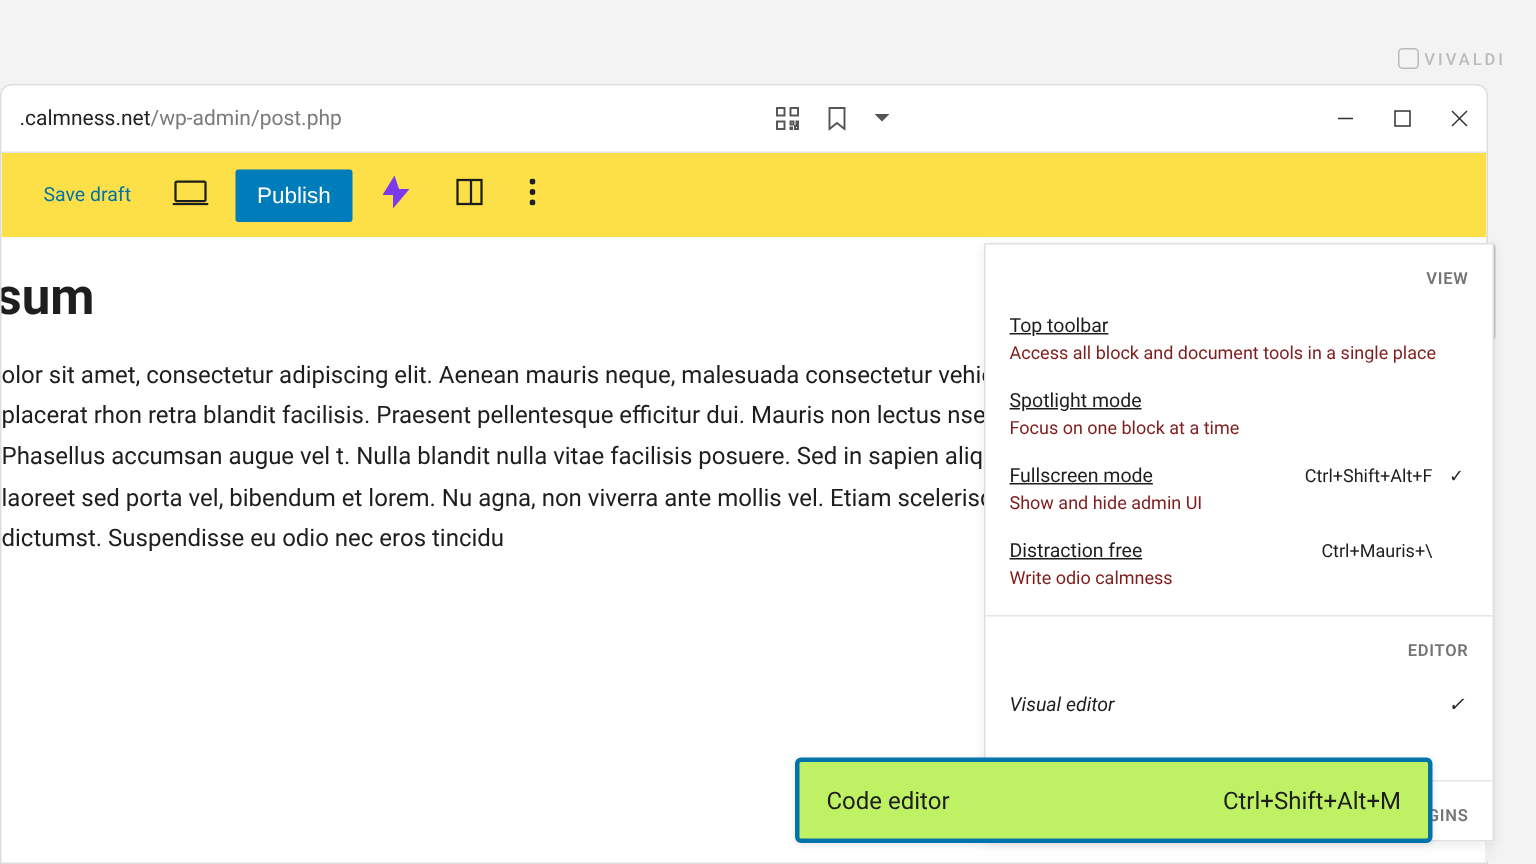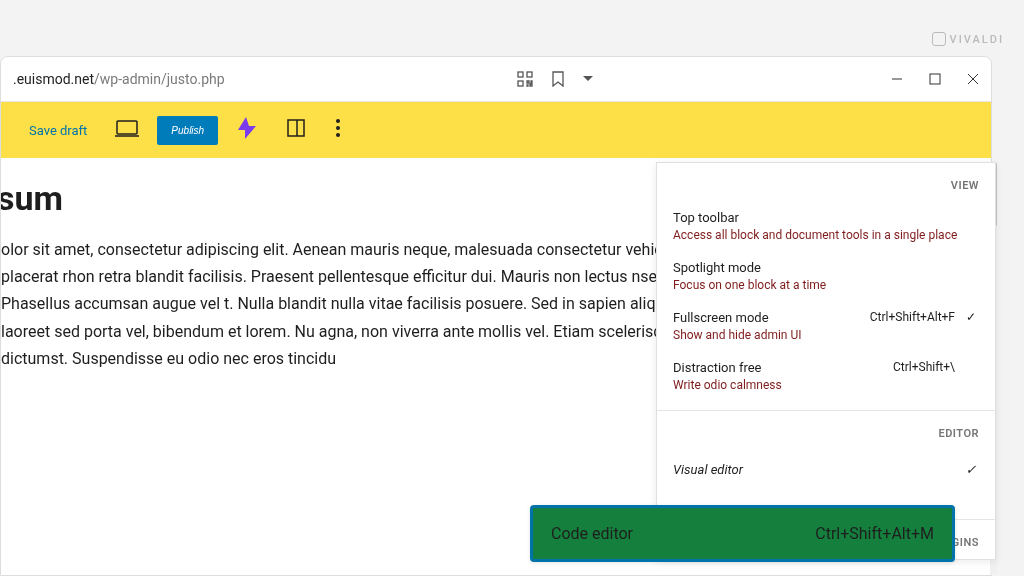--- a/index.html
+++ b/index.html
@@ -88,24 +88,23 @@
     }
     .device-icon {
       padding: 6px 8px;
       color: #1e1e1e;
     }
     .publish-btn {
       background: #007cba;
       color: #fff;
       border: none;
       padding: 9px 14px;
-      font-size: 10px;
+      font-size: 15px;
       border-radius: 2px;
       cursor: pointer;
-      font-style: italic;
     }
     .jetpack-icon {
       color: #7c3aed;
       padding: 6px 10px;
     }
     .panel-icon {
       padding: 6px 10px;
       color: #1e1e1e;
     }
     .more-icon {
@@ -149,20 +148,21 @@
       text-align: right;
     }
     .menu-item {
       padding: 8px 16px 10px;
       position: relative;
     }
     .menu-item-title {
       color: #1e1e1e;
       font-size: 13px;
       margin-bottom: 3px;
+      text-decoration: underline;
     }
     .menu-item-desc {
       color: #7f1d1d;
       font-size: 12px;
     }
     .menu-item.with-shortcut {
       display: flex;
       justify-content: space-between;
       align-items: flex-start;
       gap: 40px;
@@ -190,21 +190,21 @@
       align-items: center;
       font-size: 13px;
       color: #1e1e1e;
       font-style: italic;
     }
     .code-editor-highlight {
       position: absolute;
       bottom: 14px;
       left: 530px;
       width: 425px;
-      background: #15803d;
+      background: #bef264;
       border: 3px solid #0073aa;
       border-radius: 4px;
       padding: 16px 18px;
       display: flex;
       justify-content: space-between;
       align-items: center;
       font-size: 16px;
       color: #1e1e1e;
       z-index: 200;
       box-shadow: 0 1px 4px rgba(0,0,0,0.1);
@@ -227,21 +227,21 @@
 </head>
 <body>
 
 <div class="vivaldi-brand">
   <span>VIVALDI</span>
 </div>
 
 <div class="browser-window">
   <div class="tab-bar">
     <div class="url-text">
-      <span class="dark">.euismod.net</span><span>/wp-admin/justo.php</span>
+      <span class="dark">.calmness.net</span><span>/wp-admin/post.php</span>
     </div>
     <div class="tab-right">
       <span class="tab-icon">
         <svg width="16" height="16" viewBox="0 0 16 16" fill="none" stroke="#555" stroke-width="1.3">
             <rect x="1" y="1" width="5" height="5"></rect>
             <rect x="10" y="1" width="5" height="5"></rect>
             <rect x="1" y="10" width="5" height="5"></rect>
             <path d="M10 10h2v2h-2zM13 13h2v2h-2zM10 14h1v1h-1zM14 10h1v2h-1z"></path>
           </svg>
       </span>
@@ -334,21 +334,21 @@
       <span class="check">✓</span>
     </div>
   </div>
 
   <div class="menu-item with-shortcut">
     <div class="menu-item-left">
       <div class="menu-item-title">Distraction free</div>
       <div class="menu-item-desc">Write odio calmness</div>
     </div>
     <div class="menu-shortcut">
-      <span>Ctrl+Shift+\</span>
+      <span>Ctrl+Mauris+\</span>
       <span class="check"></span>
     </div>
   </div>
 
   <div class="menu-separator"></div>
   <div class="menu-section-header">EDITOR</div>
 
   <div class="menu-simple-item">
     <span>Visual editor</span>
     <span class="check">✓</span>

